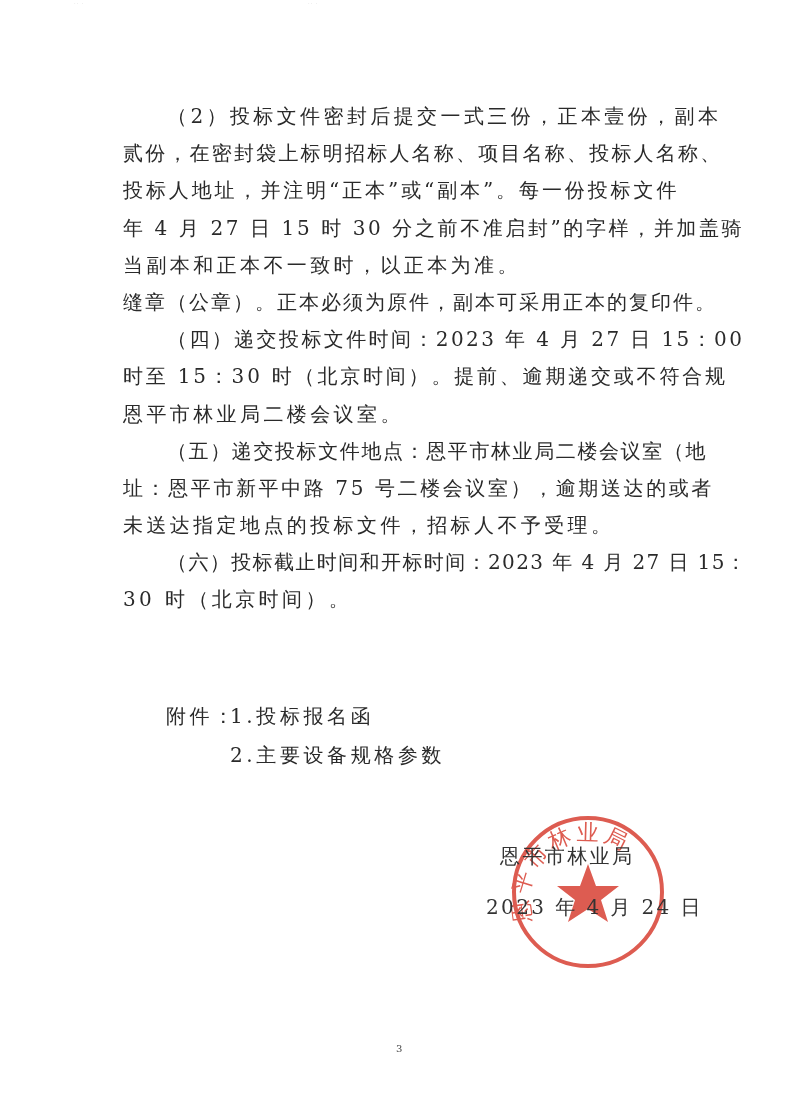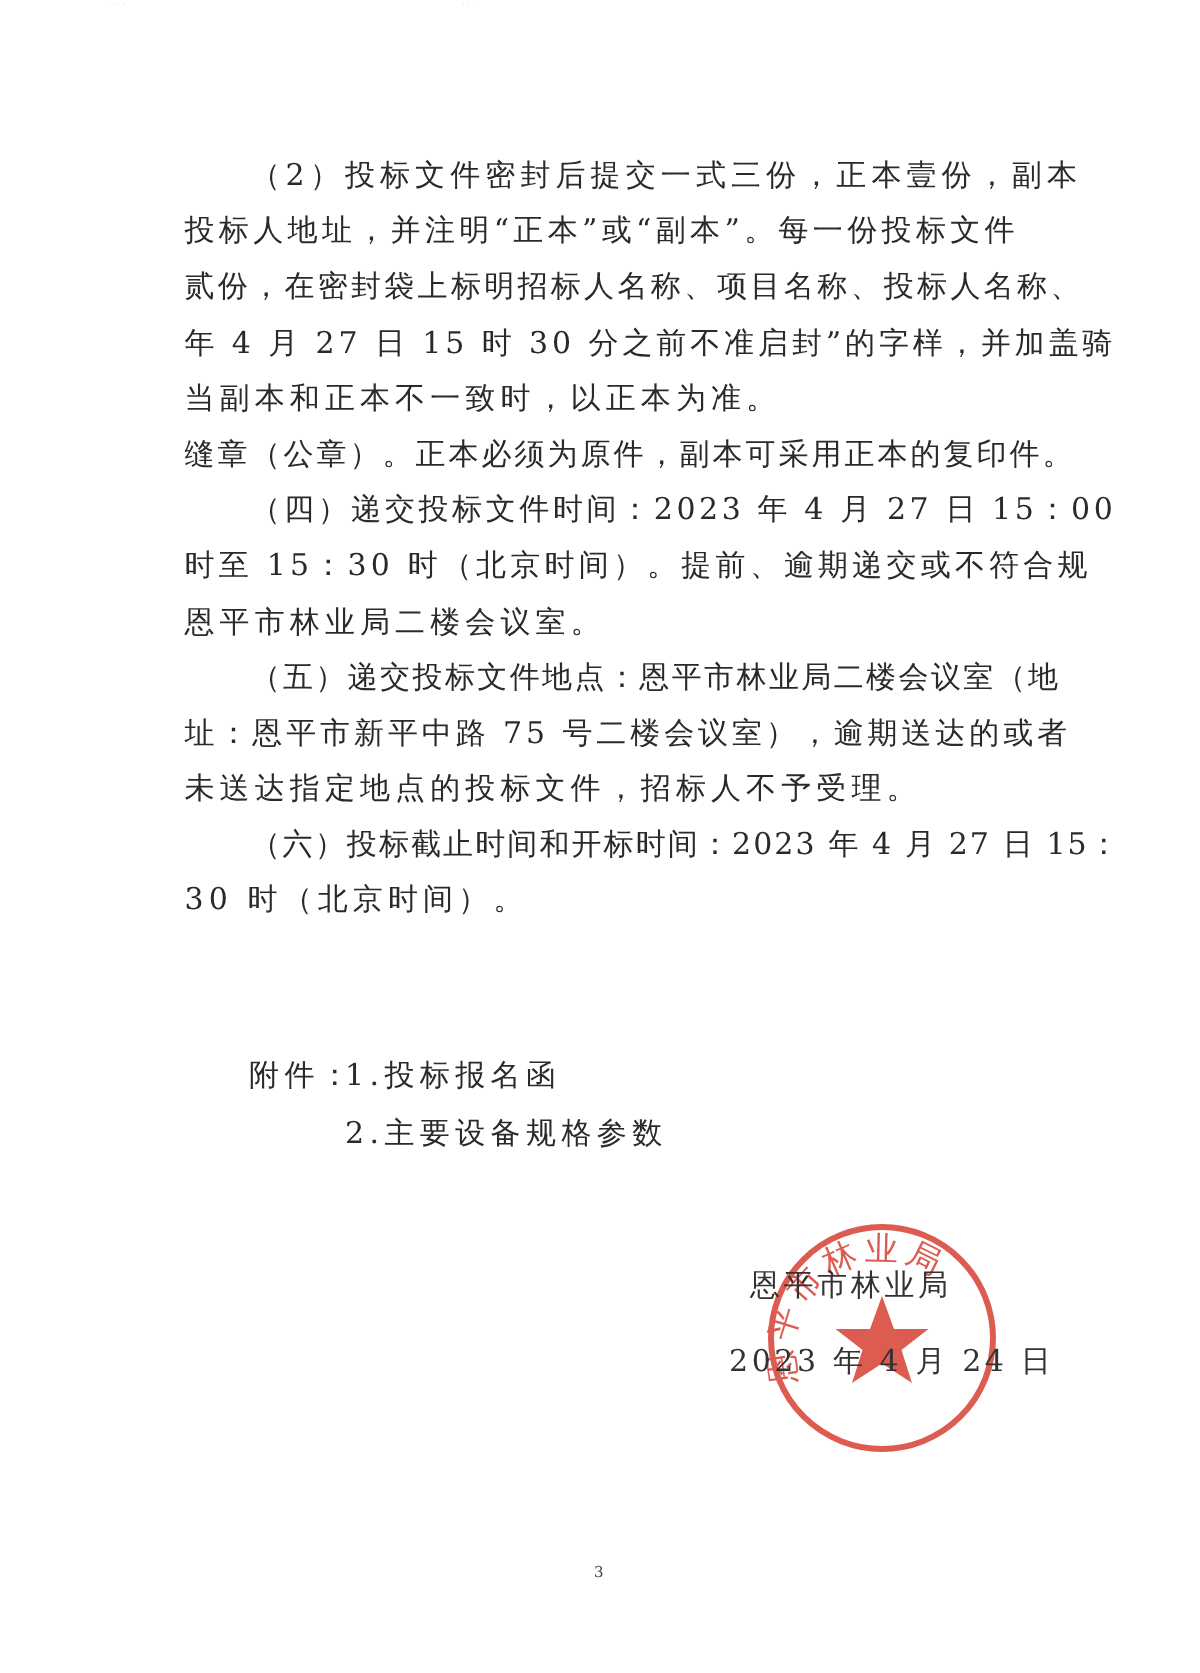--- a/index.html
+++ b/index.html
@@ -79,22 +79,22 @@
 
 <div class="page">
 
   <div class="scan-mark" style="left:74px;">·· ·</div>
   <div class="scan-mark" style="left:308px;">·· ·</div>
 
   <div class="body-text">
 
     <div>
       <div class="line indent">（2）投标文件密封后提交一式三份，正本壹份，副本</div>
+      <div class="line" style="letter-spacing:2.2px;">贰份，在密封袋上标明招标人名称、项目名称、投标人名称、</div>
       <div class="line" style="letter-spacing:2.9px;">投标人地址，并注明“正本”或“副本”。每一份投标文件</div>
-      <div class="line" style="letter-spacing:2.2px;">贰份，在密封袋上标明招标人名称、项目名称、投标人名称、</div>
       <div class="line" style="letter-spacing:2.6px;">年 4 月 27 日 15 时 30 分之前不准启封”的字样，并加盖骑</div>
       <div class="line">当副本和正本不一致时，以正本为准。</div>
       <div class="line" style="letter-spacing:2.0px;">缝章（公章）。正本必须为原件，副本可采用正本的复印件。</div>
     </div>
 
     <div>
       <div class="line indent" style="letter-spacing:2.4px;">（四）递交投标文件时间：2023 年 4 月 27 日 15：00</div>
       <div class="line" style="letter-spacing:2.8px;">时至 15：30 时（北京时间）。提前、逾期递交或不符合规</div>
       <div class="line">恩平市林业局二楼会议室。</div>
     </div>

